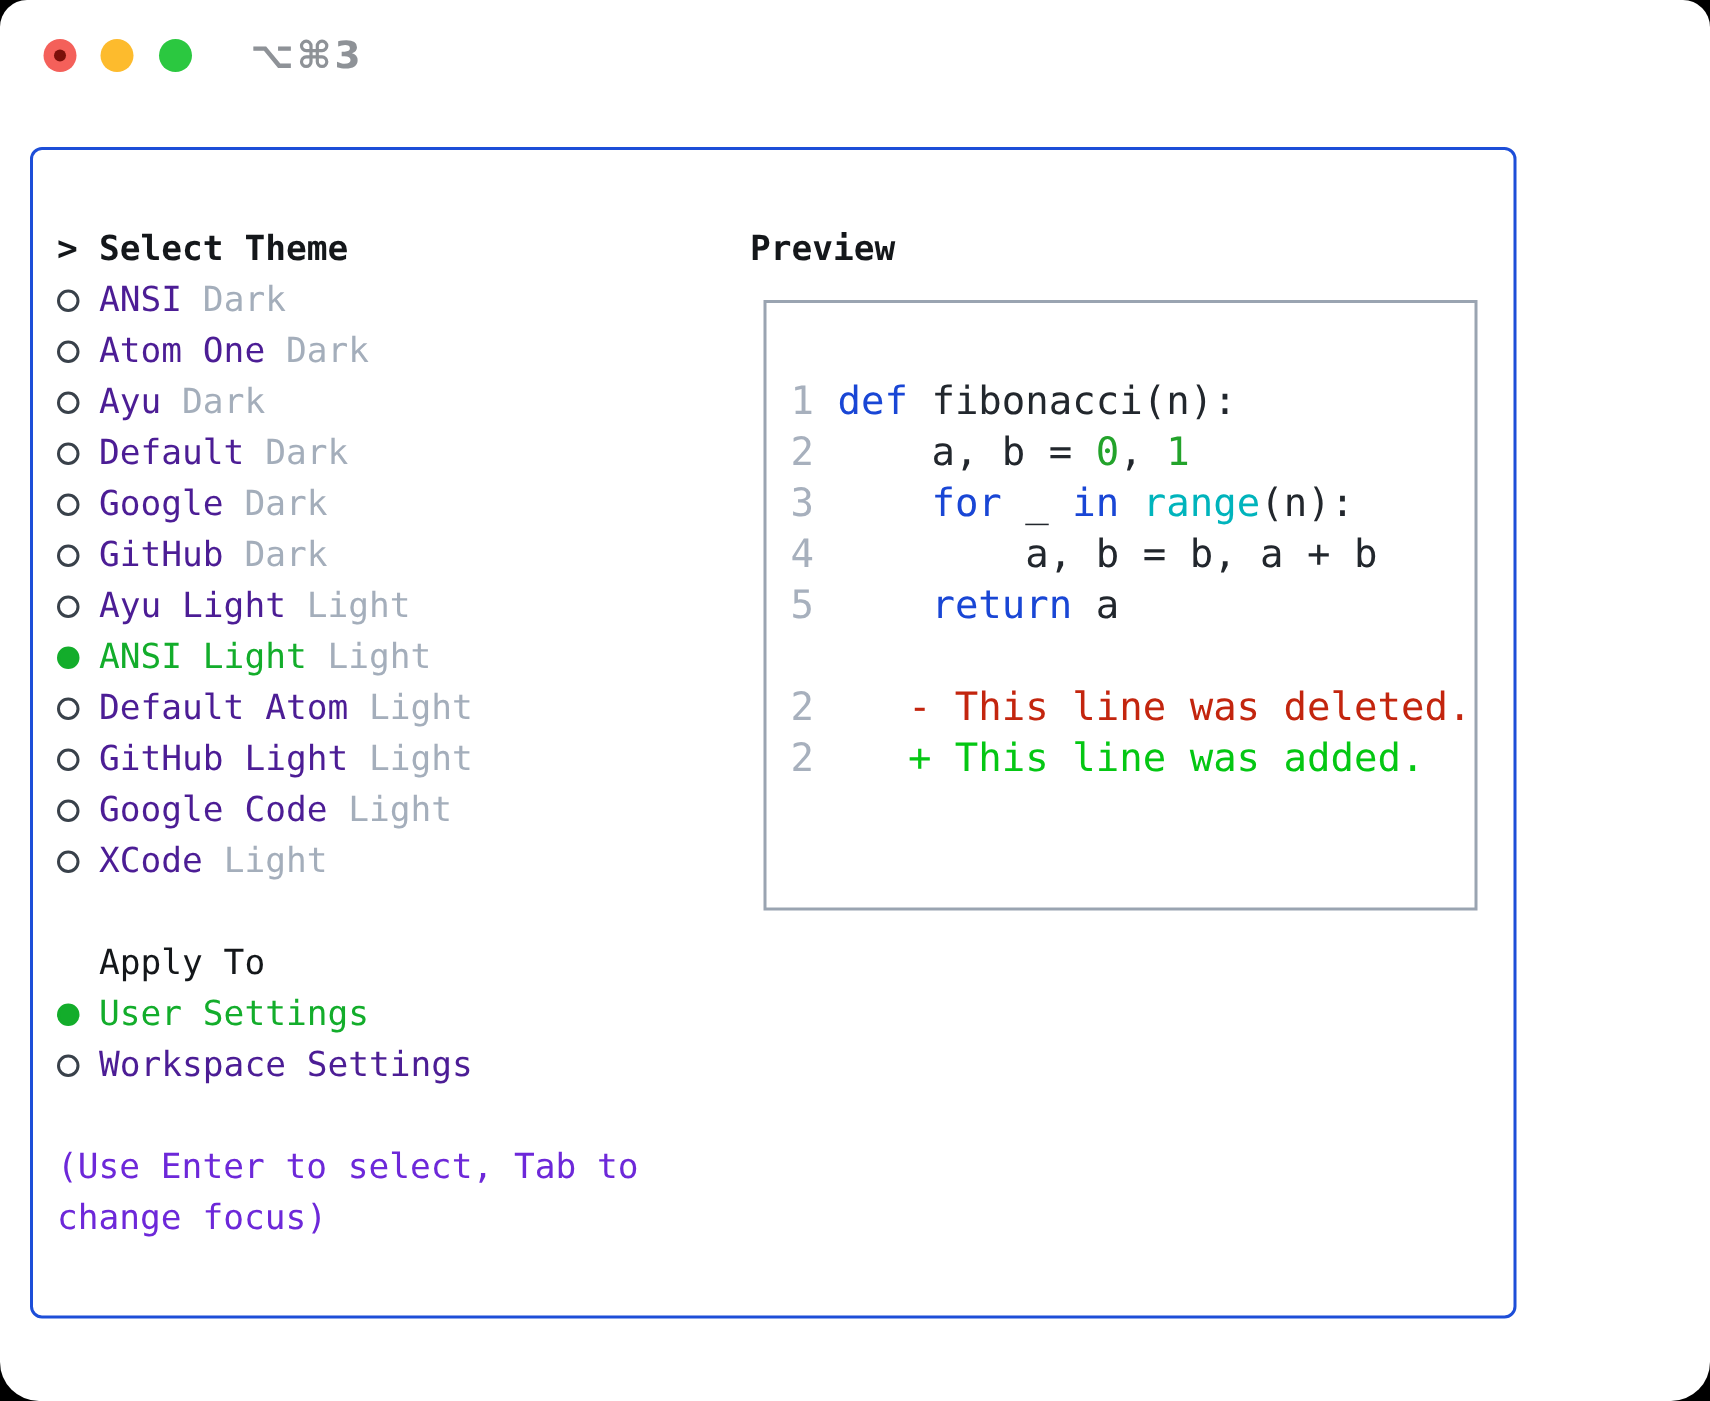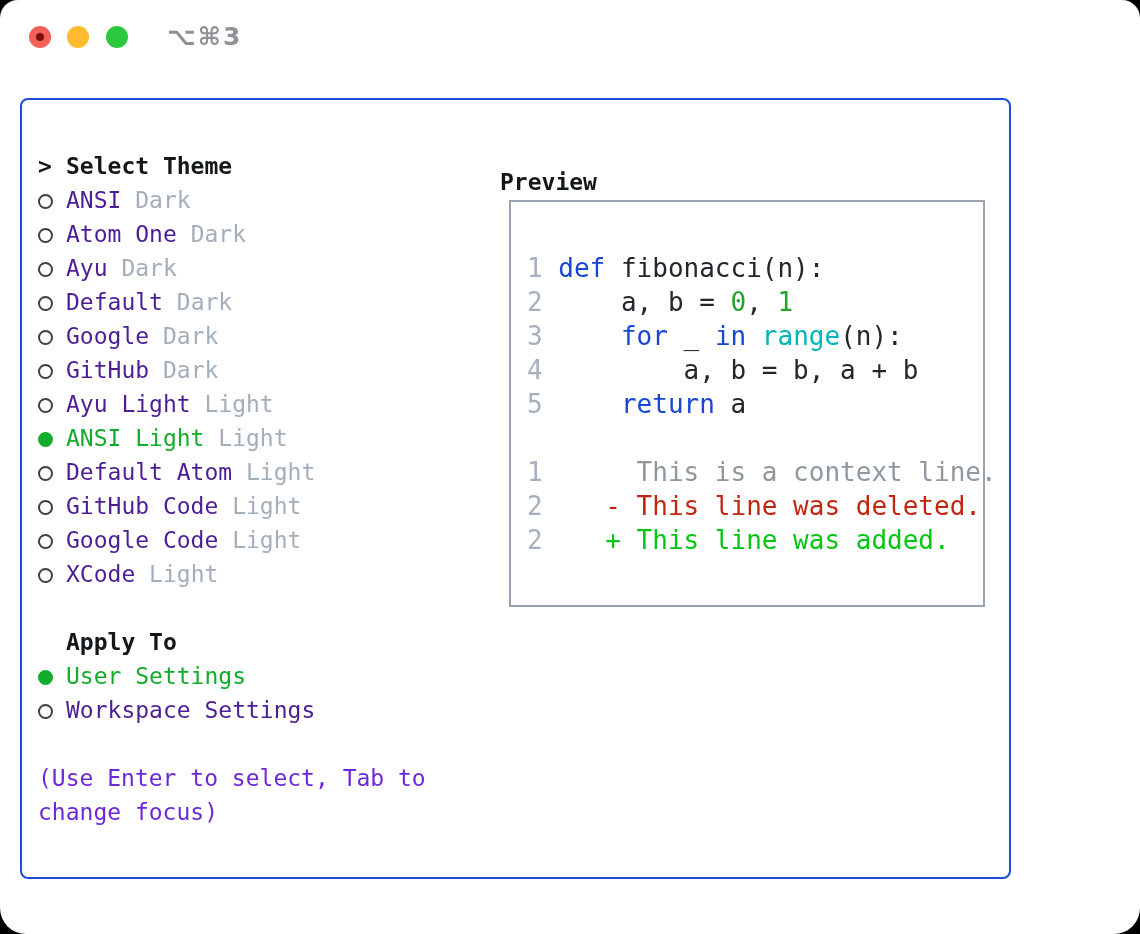--- a/index.html
+++ b/index.html
@@ -33,26 +33,26 @@
   .prompt{font-weight:bold;color:#14171a;}
   .hdr{font-weight:bold;color:#14171a;}
   .radio{
     display:inline-block;width:15px;height:15px;border-radius:50%;
     border:2.5px solid #39414a;box-sizing:border-box;vertical-align:-1px;background:#fff;
   }
   .radio.on{background:#13ad2b;border-color:#13ad2b;}
   .name{color:#4c1d95;}
   .name.sel{color:#13ad2b;}
   .variant{color:#a4aebb;}
-  .applyhdr{color:#14171a;font-weight:bold;}
+  .applyhdr{color:#14171a;}
   .hint{color:#6d28d9;}
   
   .preview-title{
     position:absolute;left:478px;top:49px;height:34px;line-height:34px;
-    font-size:23px;font-weight:bold;color:#14171a;margin-top:16px;
+    font-size:23px;font-weight:bold;color:#14171a;
   }
   .preview-box{
     position:absolute;left:487px;top:100px;width:476px;height:407px;
     border:2px solid #9aa4b1;box-sizing:border-box;background:#fff;
   }
   .code{position:absolute;left:16px;top:49px;font-size:26px;}
   .cl{height:34px;line-height:34px;white-space:pre;}
   .ln{color:#a7b0bd;}
   .pl{color:#22272d;}
   .kw{color:#1946d5;}
@@ -80,40 +80,39 @@
         <div class="row"><span class="mk prompt">&gt;</span><span class="hdr">Select Theme</span></div>
         <div class="row"><span class="mk"><span class="radio"></span></span><span class="name">ANSI</span><span class="variant"> Dark</span></div>
         <div class="row"><span class="mk"><span class="radio"></span></span><span class="name">Atom One</span><span class="variant"> Dark</span></div>
         <div class="row"><span class="mk"><span class="radio"></span></span><span class="name">Ayu</span><span class="variant"> Dark</span></div>
         <div class="row"><span class="mk"><span class="radio"></span></span><span class="name">Default</span><span class="variant"> Dark</span></div>
         <div class="row"><span class="mk"><span class="radio"></span></span><span class="name">Google</span><span class="variant"> Dark</span></div>
         <div class="row"><span class="mk"><span class="radio"></span></span><span class="name">GitHub</span><span class="variant"> Dark</span></div>
         <div class="row"><span class="mk"><span class="radio"></span></span><span class="name">Ayu Light</span><span class="variant"> Light</span></div>
         <div class="row"><span class="mk"><span class="radio on"></span></span><span class="name sel">ANSI Light</span><span class="variant"> Light</span></div>
         <div class="row"><span class="mk"><span class="radio"></span></span><span class="name">Default Atom</span><span class="variant"> Light</span></div>
-        <div class="row"><span class="mk"><span class="radio"></span></span><span class="name">GitHub Code</span><span class="variant"> Light</span></div>
+        <div class="row"><span class="mk"><span class="radio"></span></span><span class="name">GitHub Light</span><span class="variant"> Light</span></div>
         <div class="row"><span class="mk"><span class="radio"></span></span><span class="name">Google Code</span><span class="variant"> Light</span></div>
         <div class="row"><span class="mk"><span class="radio"></span></span><span class="name">XCode</span><span class="variant"> Light</span></div>
         <div class="spacer"></div>
         <div class="row"><span class="mk"></span><span class="applyhdr">Apply To</span></div>
         <div class="row"><span class="mk"><span class="radio on"></span></span><span class="name sel">User Settings</span></div>
         <div class="row"><span class="mk"><span class="radio"></span></span><span class="name">Workspace Settings</span></div>
         <div class="spacer"></div>
         <div class="row hint">(Use Enter to select, Tab to</div>
         <div class="row hint">change focus)</div>
       </div>
 
     <div class="preview-title">Preview</div>
     <div class="preview-box">
       <div class="code" id="code">
           <div class="cl"><span class="ln">1</span><span class="pl"> </span><span class="kw">def</span><span class="pl"> fibonacci(n):</span></div>
           <div class="cl"><span class="ln">2</span><span class="pl">     a, b = </span><span class="num">0</span><span class="pl">, </span><span class="num">1</span></div>
           <div class="cl"><span class="ln">3</span><span class="pl">     </span><span class="kw">for</span><span class="pl"> _ </span><span class="kw">in</span><span class="pl"> </span><span class="fn">range</span><span class="pl">(n):</span></div>
           <div class="cl"><span class="ln">4</span><span class="pl">         a, b = b, a + b</span></div>
           <div class="cl"><span class="ln">5</span><span class="pl">     </span><span class="kw">return</span><span class="pl"> a</span></div>
           <div class="cl"></div>
-          <div class="cl"><span class="ln">1</span><span class="ctx">      This is a context line.</span></div>
           <div class="cl"><span class="ln">2</span><span class="del">    - This line was deleted.</span></div>
           <div class="cl"><span class="ln">2</span><span class="add">    + This line was added.</span></div>
         </div>
     </div>
   </div>
 </div>
 
 </body></html>

